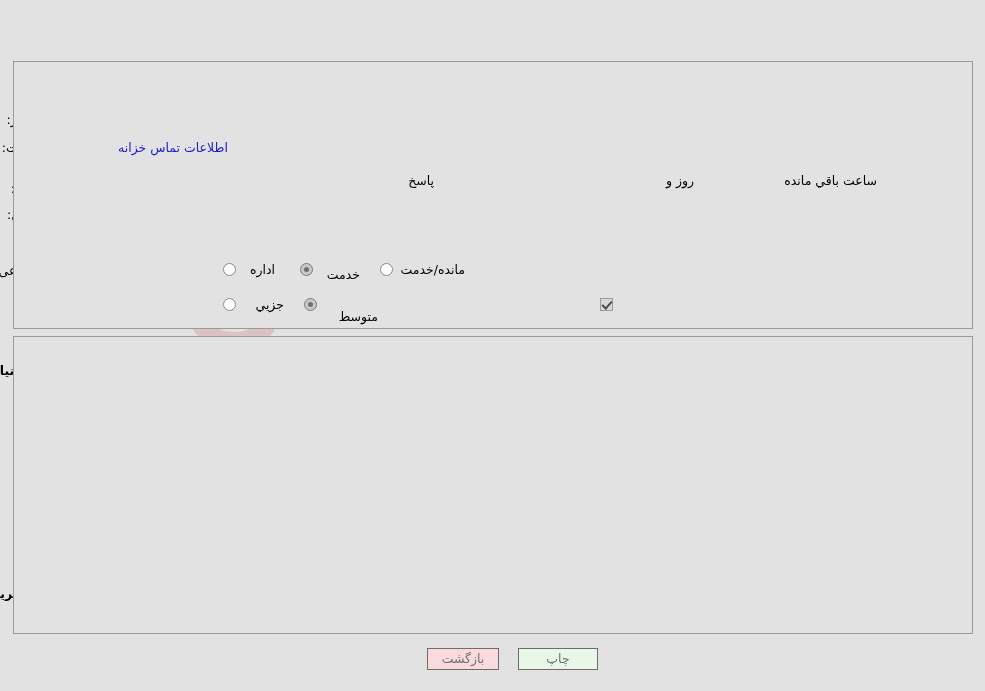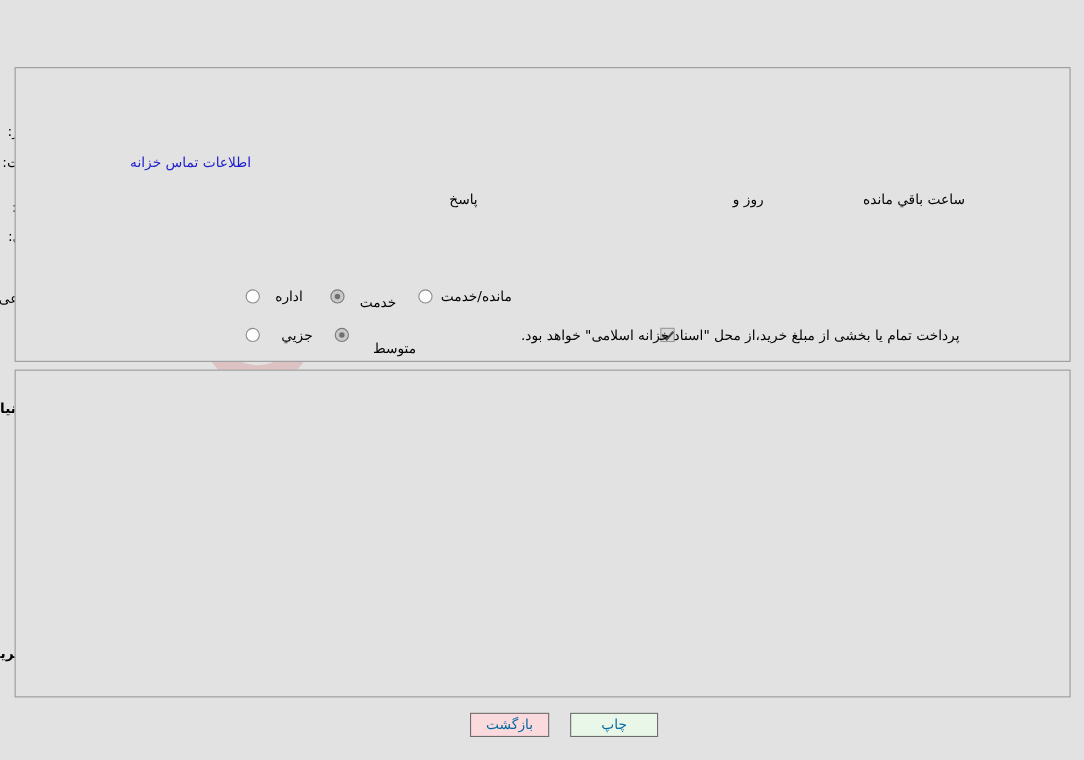--- a/index.html
+++ b/index.html
@@ -231,21 +231,21 @@
     padding: 0 4px;
   }
 
   
   .btn {
     position: absolute;
     height: 22px;
     border: 1px solid #6d6d6d;
     font-size: 12.5px;
     font-family: "DejaVu Sans", "Liberation Sans", sans-serif;
-    color: #0369a1;
+    color: #737373;
     cursor: pointer;
     padding: 0 10px;
     line-height: 20px;
     text-align: center;
   }
   .btn.print  { background: #e9f7e9; }
   .btn.back   { background: #fadadd; }
 </style>
 </head>
 <body>
@@ -306,21 +306,20 @@
 
   <div class="lbl" style="right:880px; top:298px;">نوع فرآیند خرید :</div>
 
   <div class="radio" style="right:749px; top:298px;"></div>
   <div class="radlbl" style="right:701px; top:297px;">جزیي</div>
 
   <div class="radio on" style="right:668px; top:298px;"></div>
   <div class="radlbl" style="right:607px; top:309px;">متوسط</div>
 
   <div class="chk on" style="right:372px; top:298px;"></div>
-  <div class="radlbl" style="right:113px; top:297px; left:120px; text-align:right;">پرداخت تمام یا بخشی از مبلغ خرید،از محل "اسناد خزانه اسلامی" خواهد بود.</div>
 
   <div class="panel" id="panel-desc"></div>
 
   <div class="lbl" style="right:908px; top:363px; font-weight:bold;">شرح كلي نياز:</div>
   <div class="ta" style="right:198px; top:349px; left:168px; height:46px;">{1303016074} احداث بزرگراه کرمان- زرند و کمربندی زرند (نظارت بر اجرای ابنیه فنی محور چهار خطه کرمان-زرند در محدوده مجاور کارخانه فولاد زرند)</div>
   <div class="grip" style="left:172px; top:381px;">
       <i></i>
       <i></i>
     </div>
 

